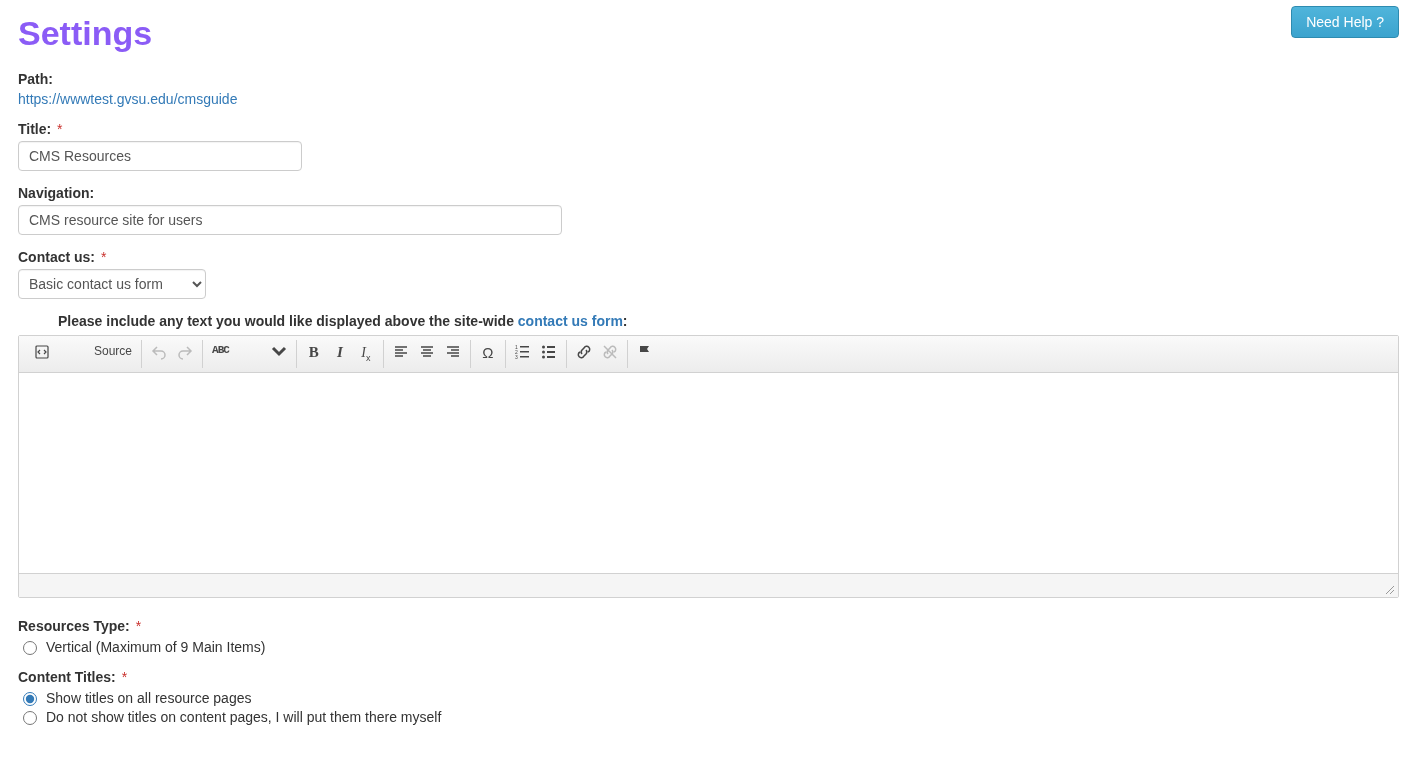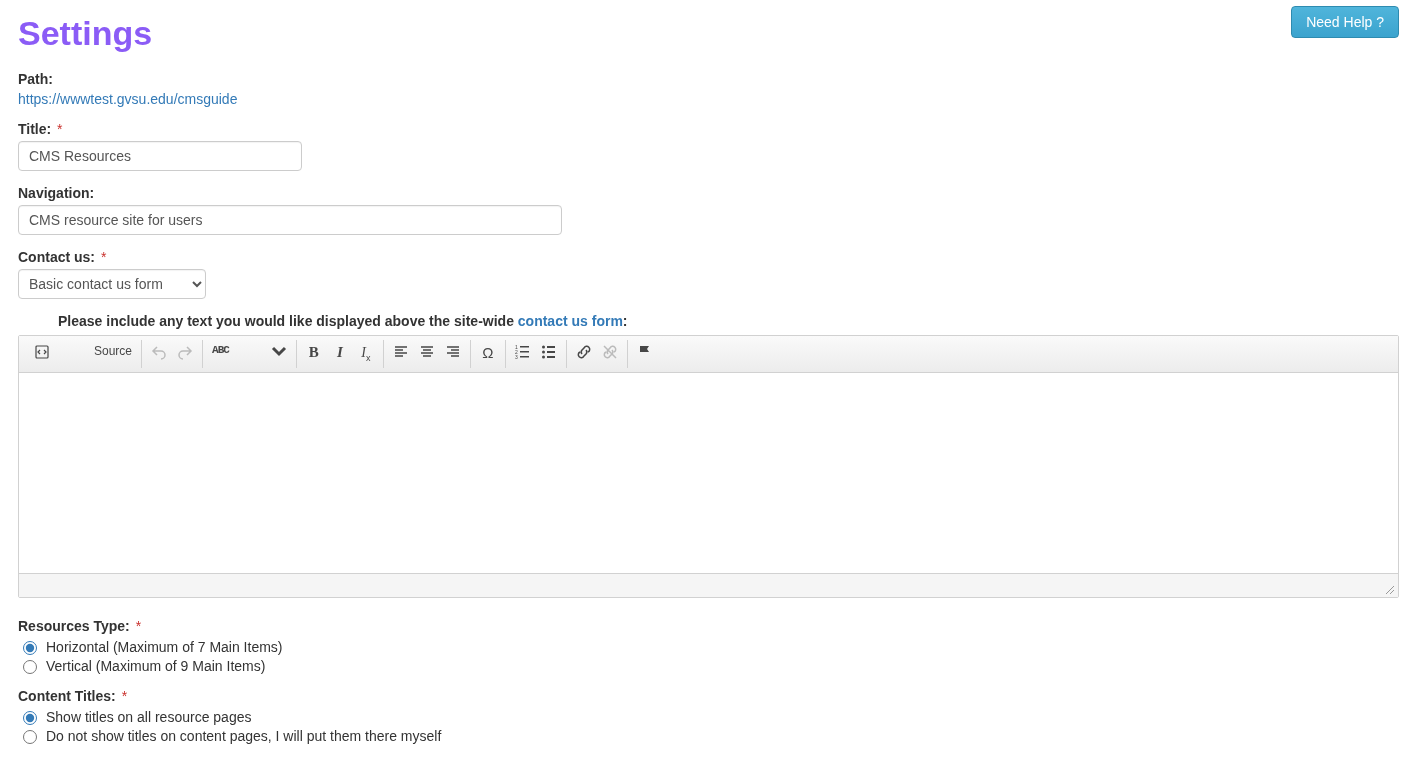--- a/index.html
+++ b/index.html
@@ -322,24 +322,20 @@
     </span>
   </div>
 </div>
 
 <div class="field-group">
   <span class="label">
     <span>Resources Type:</span>
     <span class="req">*</span>
   </span>
   <div class="radio-row">
-    <input type="radio" name="navtype" id="nav0" checked="" style="">
-    <label for="nav0">Horizontal (Maximum of 7 Main Items)</label>
-  </div>
-  <div class="radio-row">
     <input type="radio" name="navtype" id="nav1" style="">
     <label for="nav1">Vertical (Maximum of 9 Main Items)</label>
   </div>
 </div>
 
 <div class="field-group">
   <span class="label">
     <span>Content Titles:</span>
     <span class="req">*</span>
   </span>

